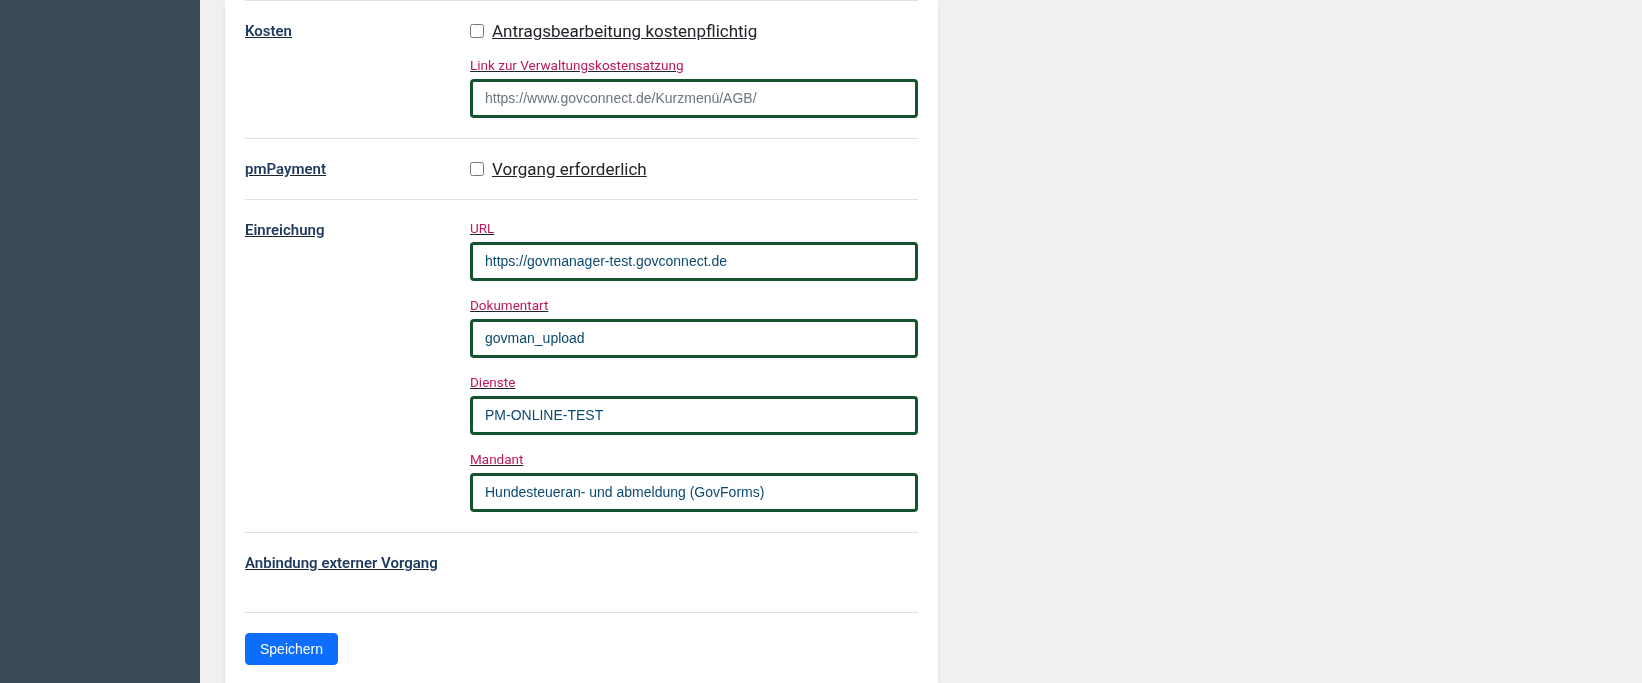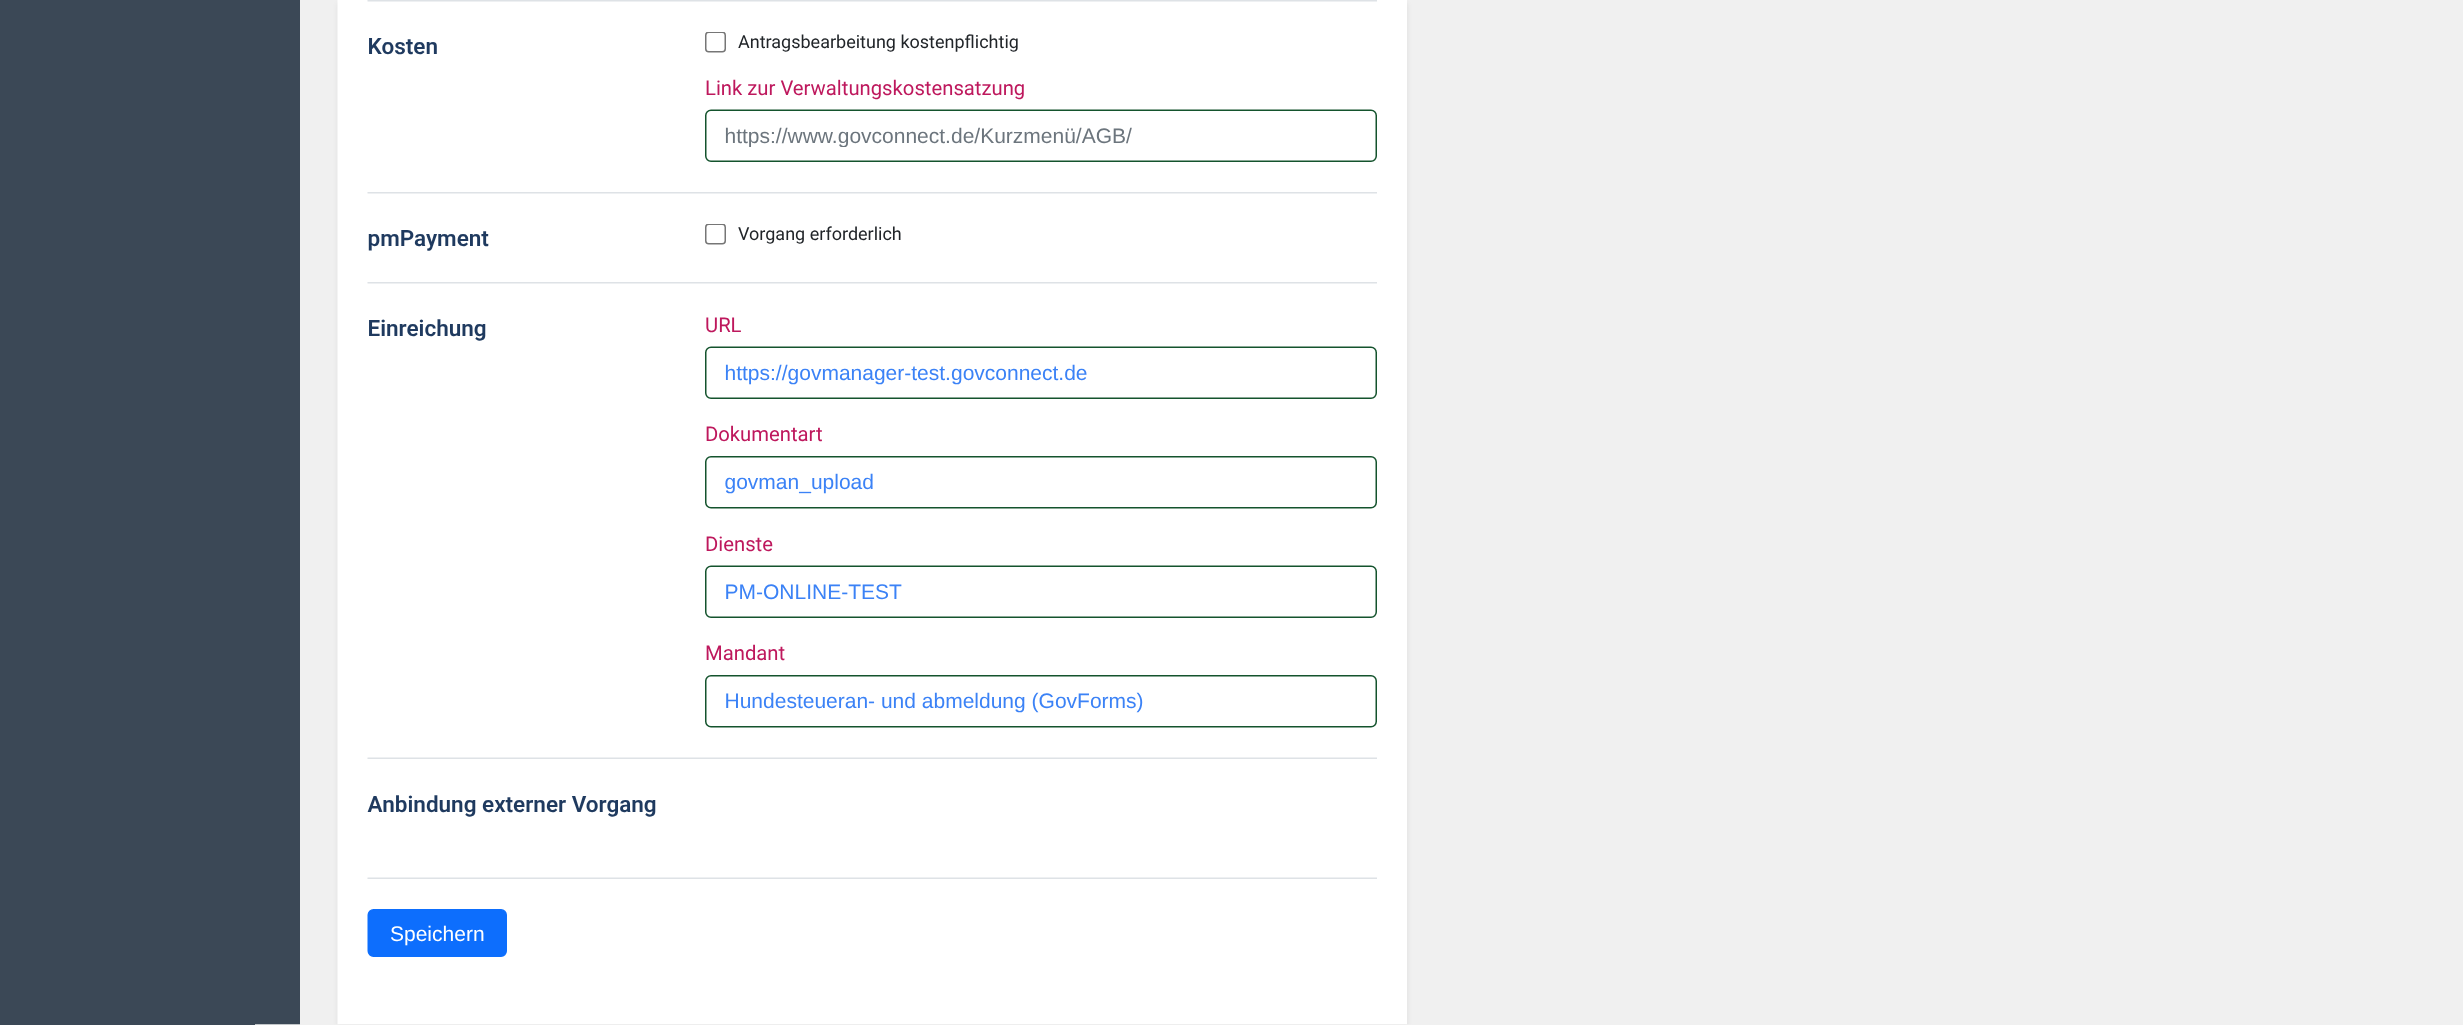--- a/index.html
+++ b/index.html
@@ -27,20 +27,21 @@
       width: 713px;
       margin-left: 25px;
       background: #fff;
       box-shadow: 0 2px 4px rgba(0,0,0,0.08);
       padding: 0 20px 30px 20px;
     }
     .section {
       display: flex;
       border-top: 1px solid #dee2e6;
       padding: 20px 0 20px 0;
+      text-decoration: underline;
     }
     .section:first-child { border-top: 1px solid #dee2e6; }
     .section-label {
       width: 225px;
       flex-shrink: 0;
       font-weight: 600;
       color: #1f3a5f;
       font-size: 15px;
       padding-top: 1px;
     }
@@ -53,41 +54,41 @@
       gap: 8px;
       margin-bottom: 0;
     }
     .checkbox-row input[type="checkbox"] {
       width: 14px;
       height: 14px;
       accent-color: #0d6efd;
       cursor: pointer;
     }
     .checkbox-row label {
-      font-size: 12px;
+      font-size: 17px;
       color: #212529;
       cursor: pointer;
     }
     .field-label {
       font-size: 13.5px;
       color: #be185d;
       margin-bottom: 6px;
       margin-top: 16px;
       display: block;
     }
     .field-label:first-child { margin-top: 0; }
     .section-body > .checkbox-row + .field-label { margin-top: 16px; }
     .text-input {
       width: 100%;
       padding: 6px 12px;
       font-size: 14px;
       line-height: 1.5;
-      color: #3b82f6;
+      color: #0c4a6e;
       background: #fff;
-      border: 1px solid #14532d;
+      border: 3px solid #14532d;
       border-radius: 4px;
     }
     .text-input::placeholder { color: #6c757d; opacity: 1; }
     .buttons {
       border-top: 1px solid #dee2e6;
       padding-top: 20px;
     }
     .btn-primary {
       background: #0d6efd;
       border: 1px solid #0d6efd;

